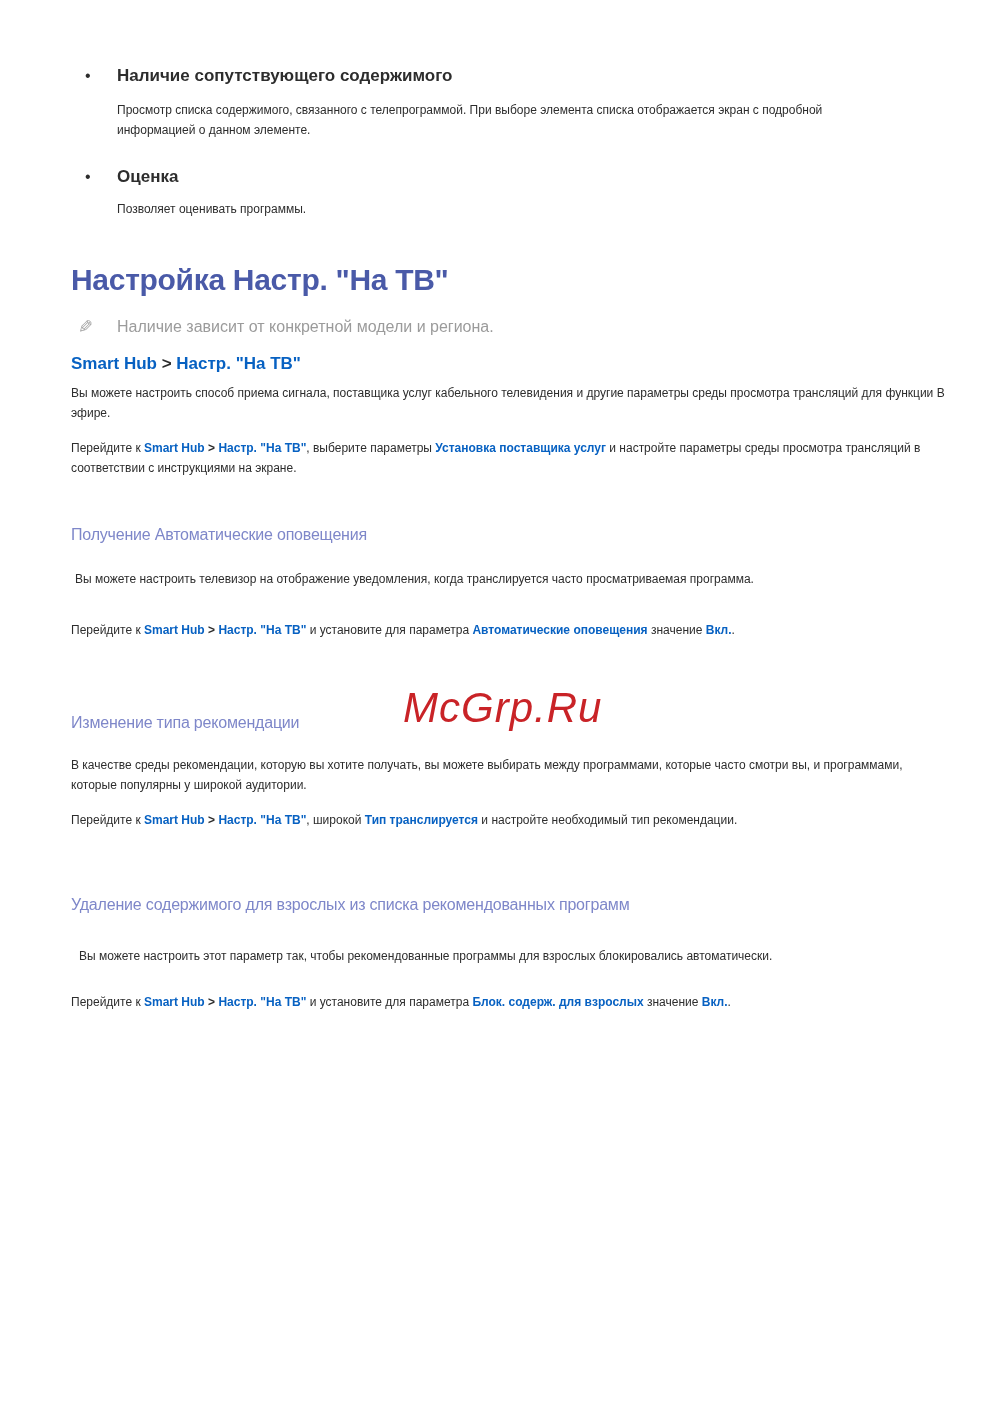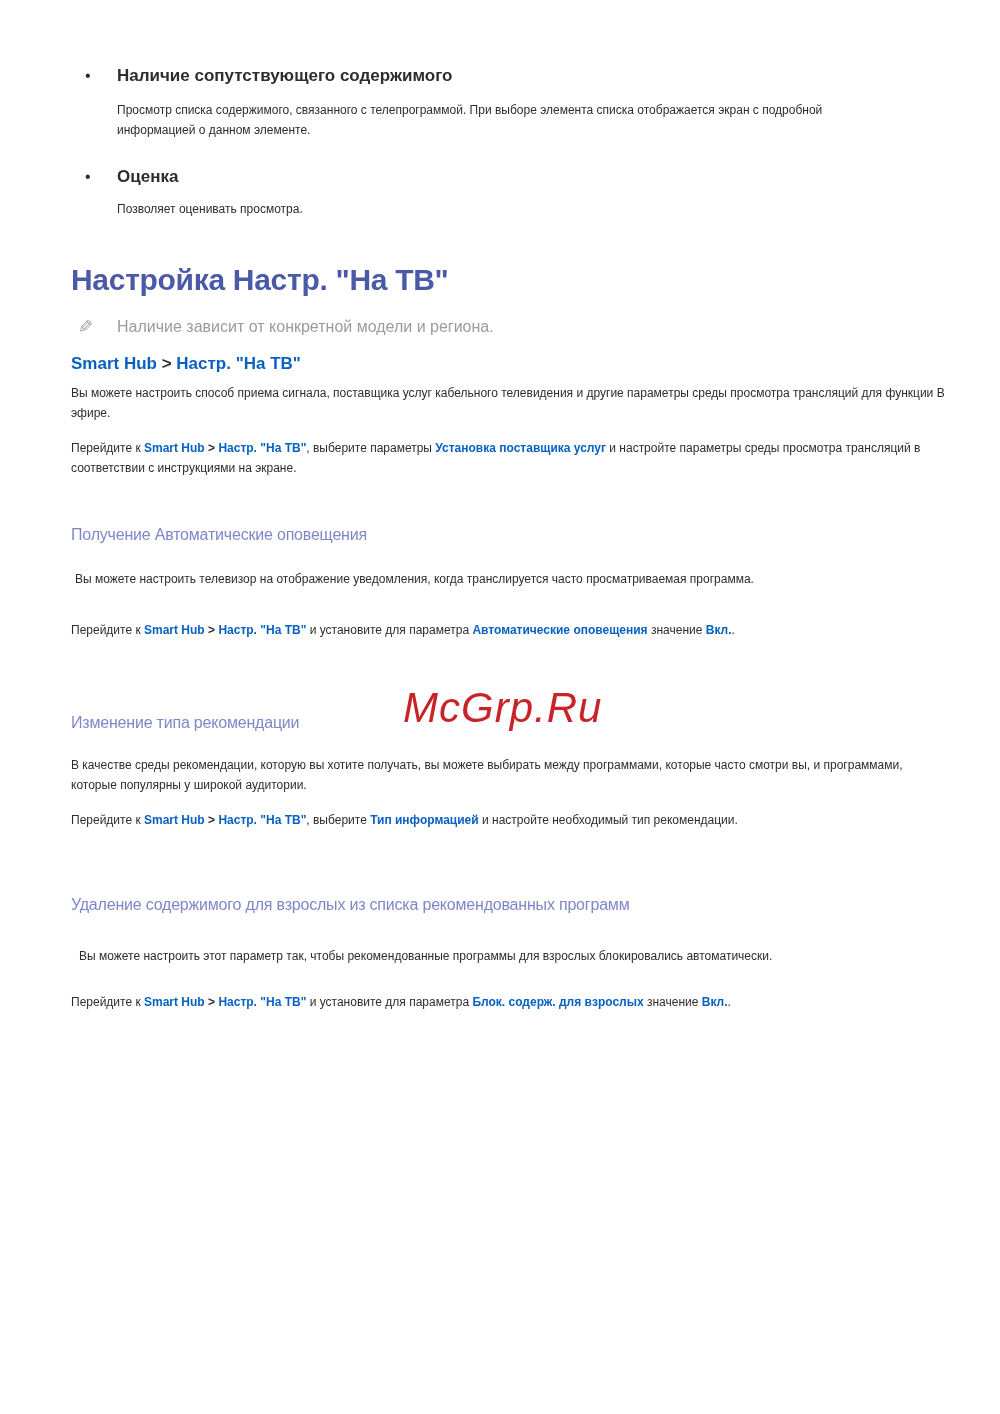--- a/index.html
+++ b/index.html
@@ -34,21 +34,21 @@
   <div class="abs bullet-row" style="top:62px; left:85px; width:800px;">
     <span class="marker">•</span>
     <span class="b-label">Наличие сопутствующего содержимого</span>
   </div>
   <p class="abs bodytext" style="top:100px; left:117px; width:780px; margin:0;">Просмотр списка содержимого, связанного с телепрограммой. При выборе элемента списка отображается экран с подробной информацией о данном элементе.</p>
 
   <div class="abs bullet-row" style="top:163px; left:85px; width:800px;">
     <span class="marker">•</span>
     <span class="b-label">Оценка</span>
   </div>
-  <p class="abs bodytext" style="top:199px; left:117px; width:780px; margin:0;">Позволяет оценивать просмотра.</p>
+  <p class="abs bodytext" style="top:199px; left:117px; width:780px; margin:0;">Позволяет оценивать программы.</p>
 
   <h1 class="abs doc-title" style="top:262px; left:71px; width:860px; margin:0;">Настройка Настр. "На ТВ"</h1>
 
   <div class="abs note" style="top:316px; left:78px; width:820px;">
     <span class="pencil-wrap"><span class="pencil">✎</span></span>
     <span>Наличие зависит от конкретной модели и региона.</span>
   </div>
 
   <div class="abs crumb" style="top:350px; left:71px; width:860px;">
     <span class="link">Smart Hub</span><span class="sep"> &gt; </span><span class="link">Настр. "На ТВ"</span>
@@ -64,21 +64,21 @@
   <p class="abs bodytext" style="top:565px; left:71px; width:875px; margin:4px;">Вы можете настроить телевизор на отображение уведомления, когда транслируется часто просматриваемая программа.</p>
   <p class="abs bodytext" style="top:620px; left:71px; width:875px; margin:0;">
     <span>Перейдите к </span><span class="link">Smart Hub</span><span class="sep"> &gt; </span><span class="link">Настр. "На ТВ"</span><span> и установите для параметра </span><span class="link">Автоматические оповещения</span><span> значение </span><span class="link">Вкл.</span><span>.</span>
   </p>
 
   <div class="abs watermark" style="top:684px; left:403px;">McGrp.Ru</div>
 
   <h2 class="abs subheading" style="top:709px; left:71px; width:875px; margin:0;">Изменение типа рекомендации</h2>
   <p class="abs bodytext" style="top:755px; left:71px; width:875px; margin:0;">В качестве среды рекомендации, которую вы хотите получать, вы можете выбирать между программами, которые часто смотри вы, и программами, которые популярны у широкой аудитории.</p>
   <p class="abs bodytext" style="top:810px; left:71px; width:875px; margin:0;">
-    <span>Перейдите к </span><span class="link">Smart Hub</span><span class="sep"> &gt; </span><span class="link">Настр. "На ТВ"</span><span>, выберите </span><span class="link">Тип информацией</span><span> и настройте необходимый тип рекомендации.</span>
+    <span>Перейдите к </span><span class="link">Smart Hub</span><span class="sep"> &gt; </span><span class="link">Настр. "На ТВ"</span><span>, широкой </span><span class="link">Тип транслируется</span><span> и настройте необходимый тип рекомендации.</span>
   </p>
 
   <h2 class="abs subheading" style="top:891px; left:71px; width:875px; margin:0;">Удаление содержимого для взрослых из списка рекомендованных программ</h2>
   <p class="abs bodytext" style="top:938px; left:71px; width:875px; margin:8px;">Вы можете настроить этот параметр так, чтобы рекомендованные программы для взрослых блокировались автоматически.</p>
   <p class="abs bodytext" style="top:992px; left:71px; width:875px; margin:0;">
     <span>Перейдите к </span><span class="link">Smart Hub</span><span class="sep"> &gt; </span><span class="link">Настр. "На ТВ"</span><span> и установите для параметра </span><span class="link">Блок. содерж. для взрослых</span><span> значение </span><span class="link">Вкл.</span><span>.</span>
   </p>
 
 </div>
 

